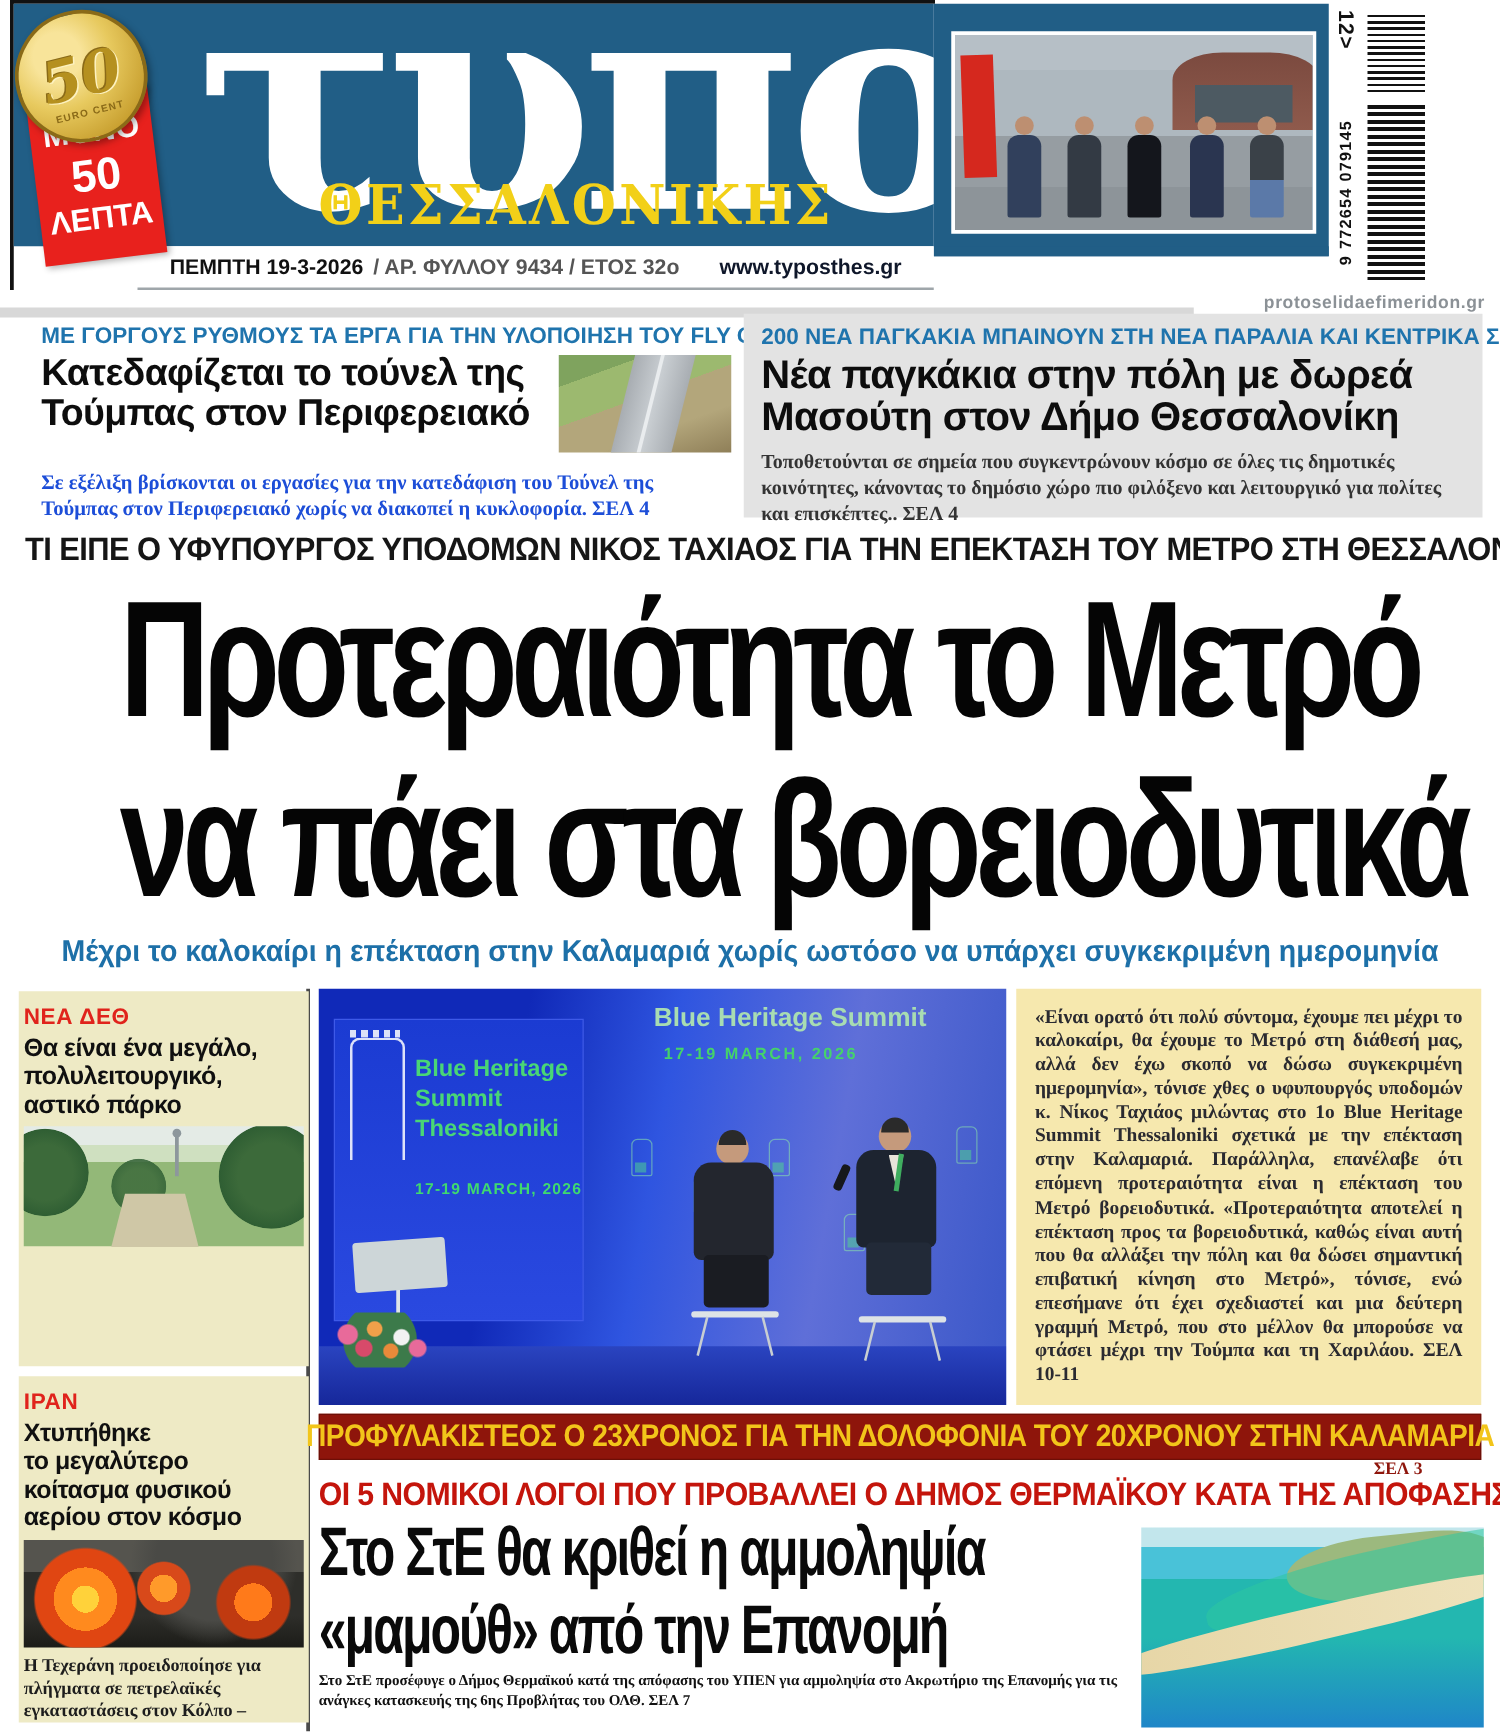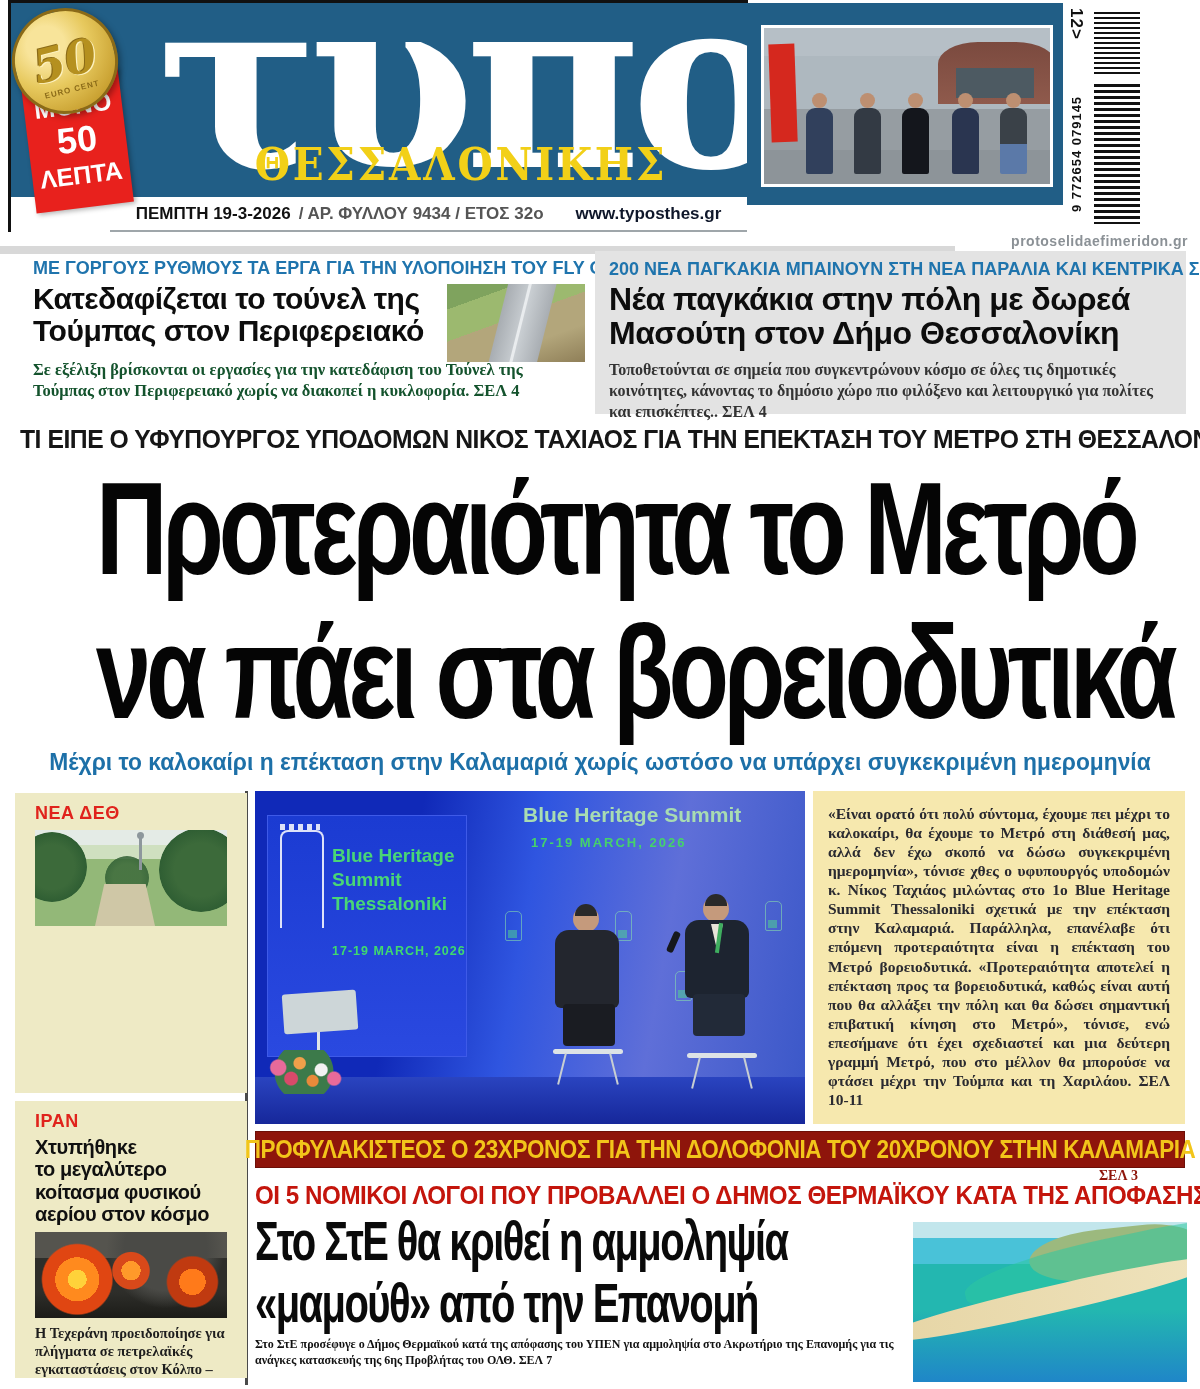--- a/index.html
+++ b/index.html
@@ -73,22 +73,22 @@
   .kicker{font-weight:bold;font-size:18px;color:#1f74ad;white-space:nowrap;}
   .story-left{position:absolute;left:33px;top:258px;width:552px;}
   .story-left .hl{margin-top:4px;font-weight:bold;font-size:30px;line-height:1.06;color:#0d0d0d;
                   letter-spacing:-0.5px;width:420px;}
   .story-left .hl span{display:block;}
   .fly-photo{position:absolute;left:414px;top:26px;width:138px;height:78px;overflow:hidden;
              background:linear-gradient(160deg,#7fa35e 0 20%,#9cb96f 20% 45%,#b3a67b 45% 70%,#8f7f58 100%);}
   .fly-road{position:absolute;left:38%;top:-30%;width:34%;height:160%;transform:rotate(14deg);
             background:linear-gradient(90deg,#a8adb2,#c9ced2 50%,#a8adb2);}
   .fly-line{position:absolute;left:52%;top:-30%;width:3px;height:160%;transform:rotate(14deg);background:#e9ecee;}
-  .story-left .body{margin-top:12px;width:552px;font-family:"Liberation Serif",serif;font-weight:bold;
-                    font-size:16.5px;line-height:1.3;color:#14532d;}
+  .story-left .body{margin-top:28px;width:552px;font-family:"Liberation Serif",serif;font-weight:bold;
+                    font-size:16.5px;line-height:1.3;color:#1d4ed8;}
   .story-right{position:absolute;left:595px;top:251px;width:591px;height:163px;background:#e3e3e3;
                padding:8px 0 0 14px;box-sizing:border-box;}
   .story-right .hl{margin-top:3px;font-weight:bold;font-size:32px;line-height:1.05;color:#0d0d0d;
                    letter-spacing:-0.5px;}
   .story-right .hl span{display:block;}
   .story-right .body{margin-top:10px;width:555px;font-family:"Liberation Serif",serif;font-weight:bold;
                      font-size:16px;line-height:1.3;color:#333;}
 
   
   .lead-kicker{position:absolute;left:20px;top:424px;font-weight:bold;font-size:26px;color:#161616;
@@ -98,21 +98,21 @@
         transform-origin:50% 0;line-height:1;}
   .huge1{top:462px;}
   .huge2{top:606px;}
   .subhead{position:absolute;left:0;top:748px;width:1200px;text-align:center;font-weight:bold;
            font-size:24px;color:#1d70a8;white-space:nowrap;transform:scaleX(.95);transform-origin:50% 0;}
 
   
   .col-rule{position:absolute;left:245px;top:791px;width:3px;height:594px;background:#4a4a4a;}
 
   .side-box{position:absolute;left:15px;width:232px;background:#eeeac5;box-sizing:border-box;
-            padding:10px 20px;overflow:hidden;}
+            padding:10px 4px;overflow:hidden;}
   .side-deth{top:793px;height:300px;}
   .side-iran{top:1101px;height:277px;}
   .side-label{font-weight:bold;font-size:18px;color:#e0231c;letter-spacing:.5px;}
   .side-hl{margin-top:4px;font-weight:bold;font-size:20px;line-height:1.12;color:#101010;letter-spacing:-0.4px;}
   .side-hl span{display:block;white-space:nowrap;}
   .side-body{margin-top:6px;font-family:"Liberation Serif",serif;font-weight:bold;font-size:14.5px;
              line-height:1.25;color:#1d1d1d;}
   .park-photo{position:relative;margin-top:6px;width:100%;height:96px;overflow:hidden;
               background:linear-gradient(180deg,#e4ebe6 0 16%,#cfe0c0 16% 30%,#93b878 30% 100%);}
   .tree{position:absolute;width:70px;height:70px;border-radius:50%;
@@ -291,20 +291,25 @@
 
   <div class="lead-kicker">ΤΙ ΕΙΠΕ Ο ΥΦΥΠΟΥΡΓΟΣ ΥΠΟΔΟΜΩΝ ΝΙΚΟΣ ΤΑΧΙΑΟΣ ΓΙΑ ΤΗΝ ΕΠΕΚΤΑΣΗ ΤΟΥ ΜΕΤΡΟ ΣΤΗ ΘΕΣΣΑΛΟΝΙΚΗ</div>
   <div class="huge huge1">Προτεραιότητα το Μετρό</div>
   <div class="huge huge2">να πάει στα βορειοδυτικά</div>
   <div class="subhead">Μέχρι το καλοκαίρι η επέκταση στην Καλαμαριά χωρίς ωστόσο να υπάρχει συγκεκριμένη ημερομηνία</div>
 
   <div class="col-rule"></div>
 
   <aside class="side-box side-deth">
     <div class="side-label">ΝΕΑ ΔΕΘ</div>
+    <div class="side-hl">
+      <span>Θα είναι ένα μεγάλο,</span>
+      <span>πολυλειτουργικό,</span>
+      <span>αστικό πάρκο</span>
+    </div>
     <div class="park-photo">
       <div class="tree tl"></div>
       <div class="tree tr"></div>
       <div class="tree tm"></div>
       <div class="park-path"></div>
       <div class="park-tower"></div>
     </div>
   </aside>
 
   <aside class="side-box side-iran">

